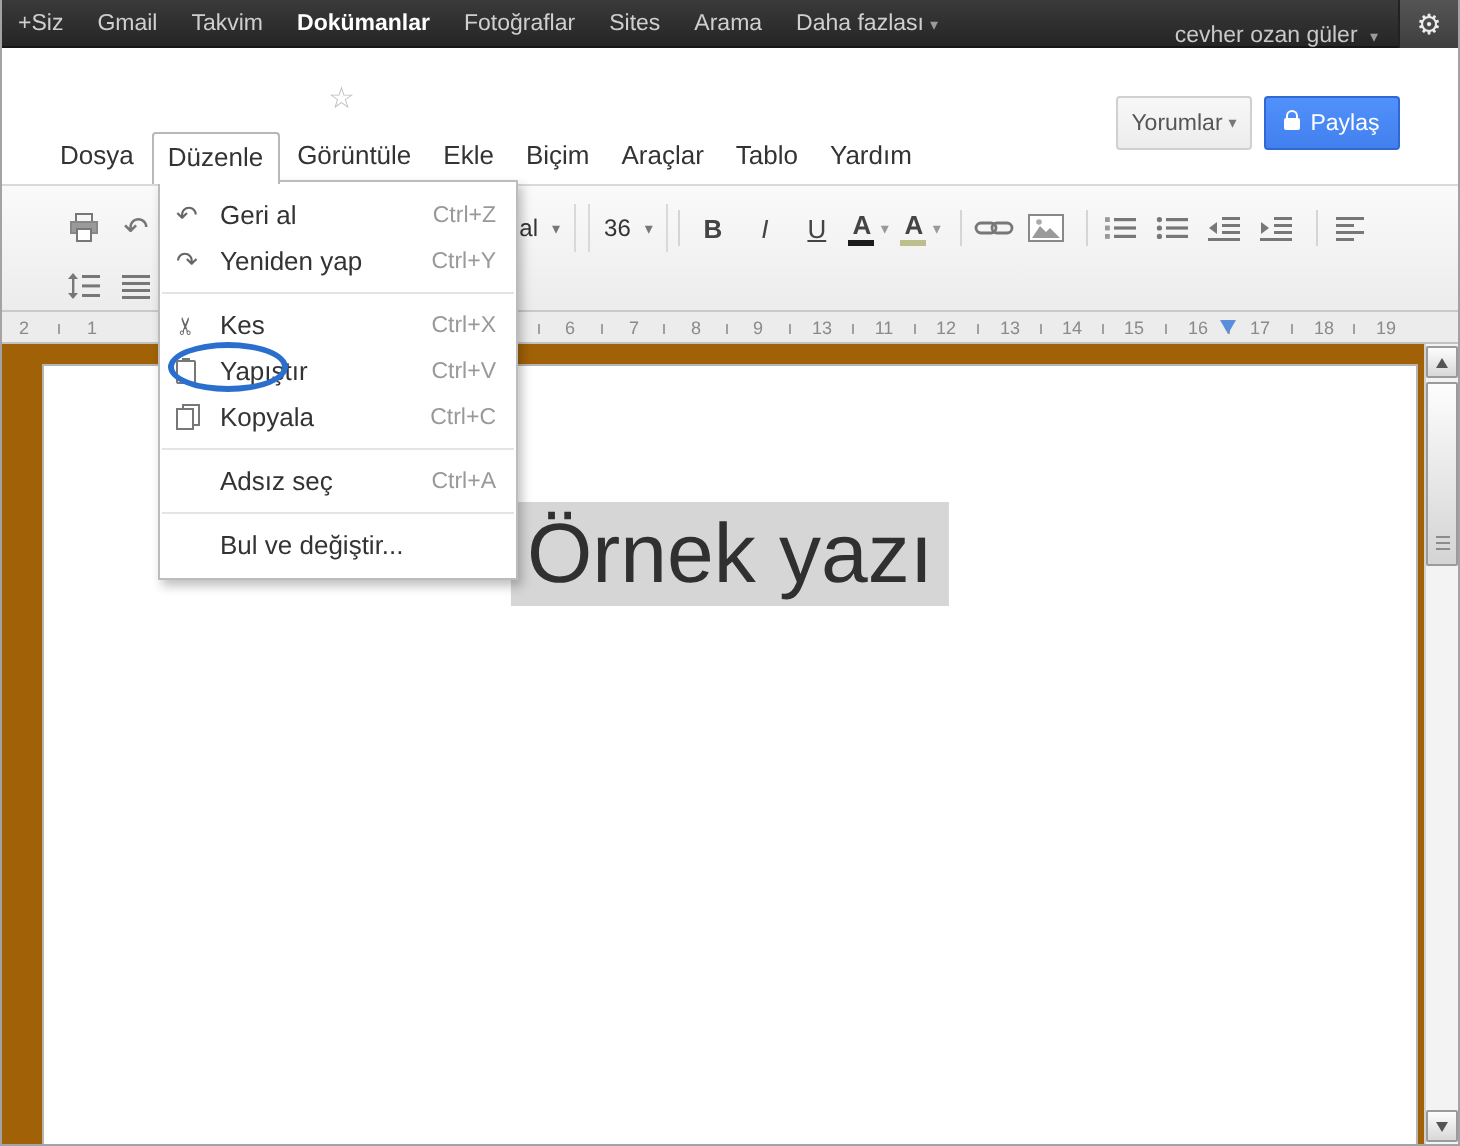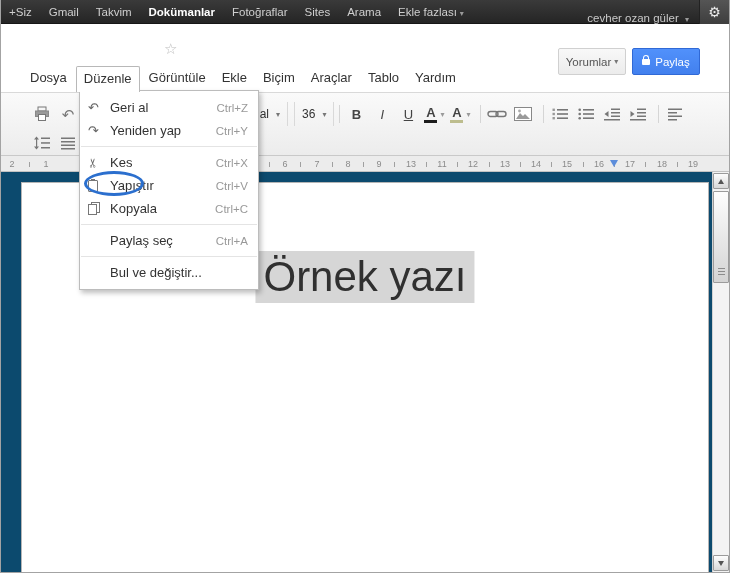--- a/index.html
+++ b/index.html
@@ -69,21 +69,21 @@
   .ruler { position:absolute; top:156px; left:0; right:0; height:16px;
     background:#ececec; border-bottom:1px solid #c2c2c2; }
   .ruler-num { position:absolute; top:0; transform:translateX(-50%); font-size:9px; line-height:16px; color:#8a8a8a; }
   .ruler-ticks { position:absolute; left:253px; width:440px; top:6px; height:5px;
     background:repeating-linear-gradient(to right, transparent 0 15px, #a0a0a0 15px 16px, transparent 16px 31.36px); }
   .ruler-tick-left { position:absolute; left:28px; top:6px; width:1px; height:5px; background:#a0a0a0; }
   .ruler-marker { position:absolute; left:609px; top:4px; width:0; height:0;
     border-left:4px solid transparent; border-right:4px solid transparent; border-top:7px solid #5c8ddb; cursor:pointer; }
 
   
-  .canvas { position:absolute; top:172px; left:0; right:0; bottom:0; background:#0c4a6e; }
+  .canvas { position:absolute; top:172px; left:0; right:0; bottom:0; background:#a16207; }
   .page { position:absolute; left:20px; top:10px; width:688px; height:420px;
     background:#fff; border:1px solid #b5b5b5; border-bottom:none; cursor:text; }
   .doc-text { position:absolute; left:50%; transform:translateX(-50%); top:68px;
     font-size:42px; color:#303030; background:#d6d6d6; padding:2px 8px; white-space:nowrap; }
 
   
   .scrollbar { position:absolute; right:0; top:0; bottom:0; width:17px;
     background:#f3f3f3; border-left:1px solid #d2d2d2; }
   .sb-btn { position:absolute; left:0; width:16px; height:16px;
     background:linear-gradient(#fdfdfd,#d8d8d8); border:1px solid #9b9b9b; border-radius:1px;
@@ -123,21 +123,21 @@
 <div class="window">
 
   <div class="topbar">
     <a class="tb-link">+Siz</a>
     <a class="tb-link">Gmail</a>
     <a class="tb-link">Takvim</a>
     <a class="tb-link active">Dokümanlar</a>
     <a class="tb-link">Fotoğraflar</a>
     <a class="tb-link">Sites</a>
     <a class="tb-link">Arama</a>
-    <a class="tb-link"><span>Ekle fazlası</span><span class="tb-caret">▾</span></a>
+    <a class="tb-link"><span>Daha fazlası</span><span class="tb-caret">▾</span></a>
     <div class="tb-right">
       <span class="tb-account"><span>cevher ozan güler</span> <span class="tb-caret">▾</span></span>
       <div class="tb-gear">
           <span>⚙</span>
         </div>
     </div>
   </div>
 
   <div class="title-star">☆</div>
   <div class="btn btn-comments">
@@ -359,21 +359,21 @@
     <div class="menu-item">
       <span class="mi-icon">
           <span class="icon-copy"></span>
         </span>
       <span class="mi-label">Kopyala</span>
       <span class="mi-shortcut">Ctrl+C</span>
     </div>
     <div class="menu-sep"></div>
     <div class="menu-item">
       <span class="mi-icon"></span>
-      <span class="mi-label">Paylaş seç</span>
+      <span class="mi-label">Adsız seç</span>
       <span class="mi-shortcut">Ctrl+A</span>
     </div>
     <div class="menu-sep"></div>
     <div class="menu-item">
       <span class="mi-icon"></span>
       <span class="mi-label">Bul ve değiştir...</span>
       <span class="mi-shortcut"></span>
     </div>
   </div>
 

